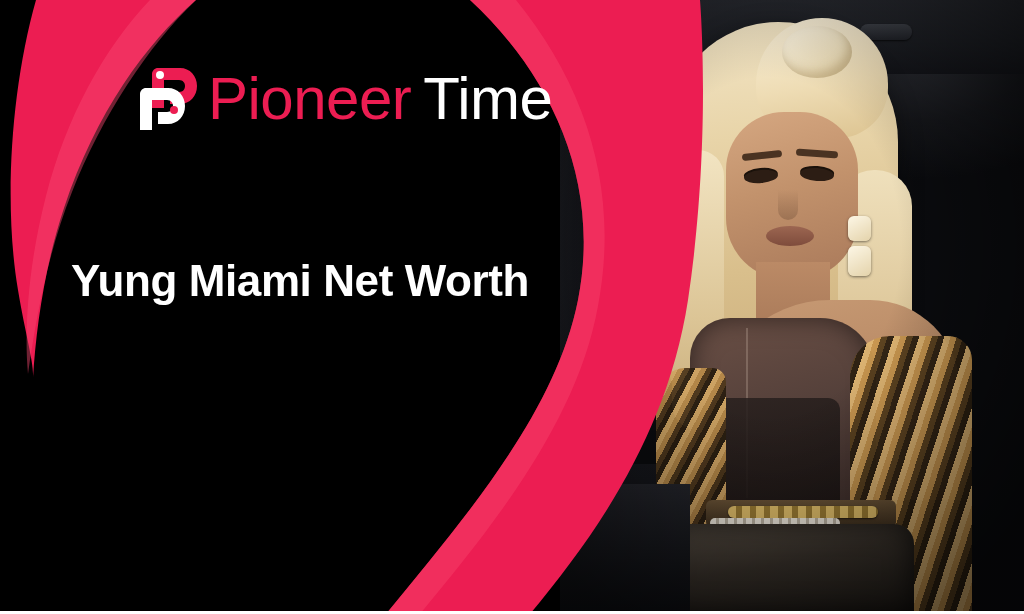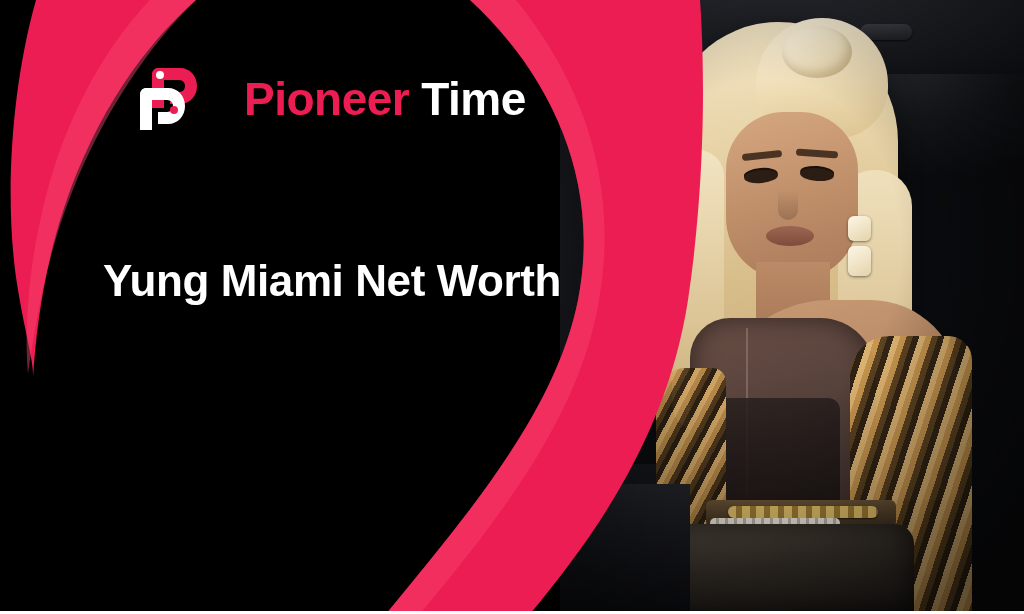--- a/index.html
+++ b/index.html
@@ -260,42 +260,40 @@
     display: flex;
     align-items: center;
     gap: 10px;
   }
   .logo-mark {
     width: 60px;
     height: 74px;
     flex: 0 0 auto;
   }
   .logo-text {
-    font-size: 46px;
-    font-weight: 700;
+    font-size: 60px;
+    font-weight: 400;
     letter-spacing: -0.5px;
     line-height: 1;
     white-space: nowrap;
-    margin-left: 36px;
   }
   .logo-text .pioneer { color: #ec1d52; }
   .logo-text .time { color: #ffffff; margin-left: 12px; }
 
   .headline {
     position: absolute;
     left: 0;
     top: 228px;
     width: 600px;
     text-align: center;
     color: #ffffff;
     font-size: 44px;
     font-weight: 700;
     letter-spacing: -0.4px;
     line-height: 1.1;
-    margin-left: 32px;
   }
 
   .subtext {
     position: absolute;
     left: 26px;
     top: 322px;
     width: 540px;
     text-align: center;
     color: #ffffff;
     font-size: 27px;

